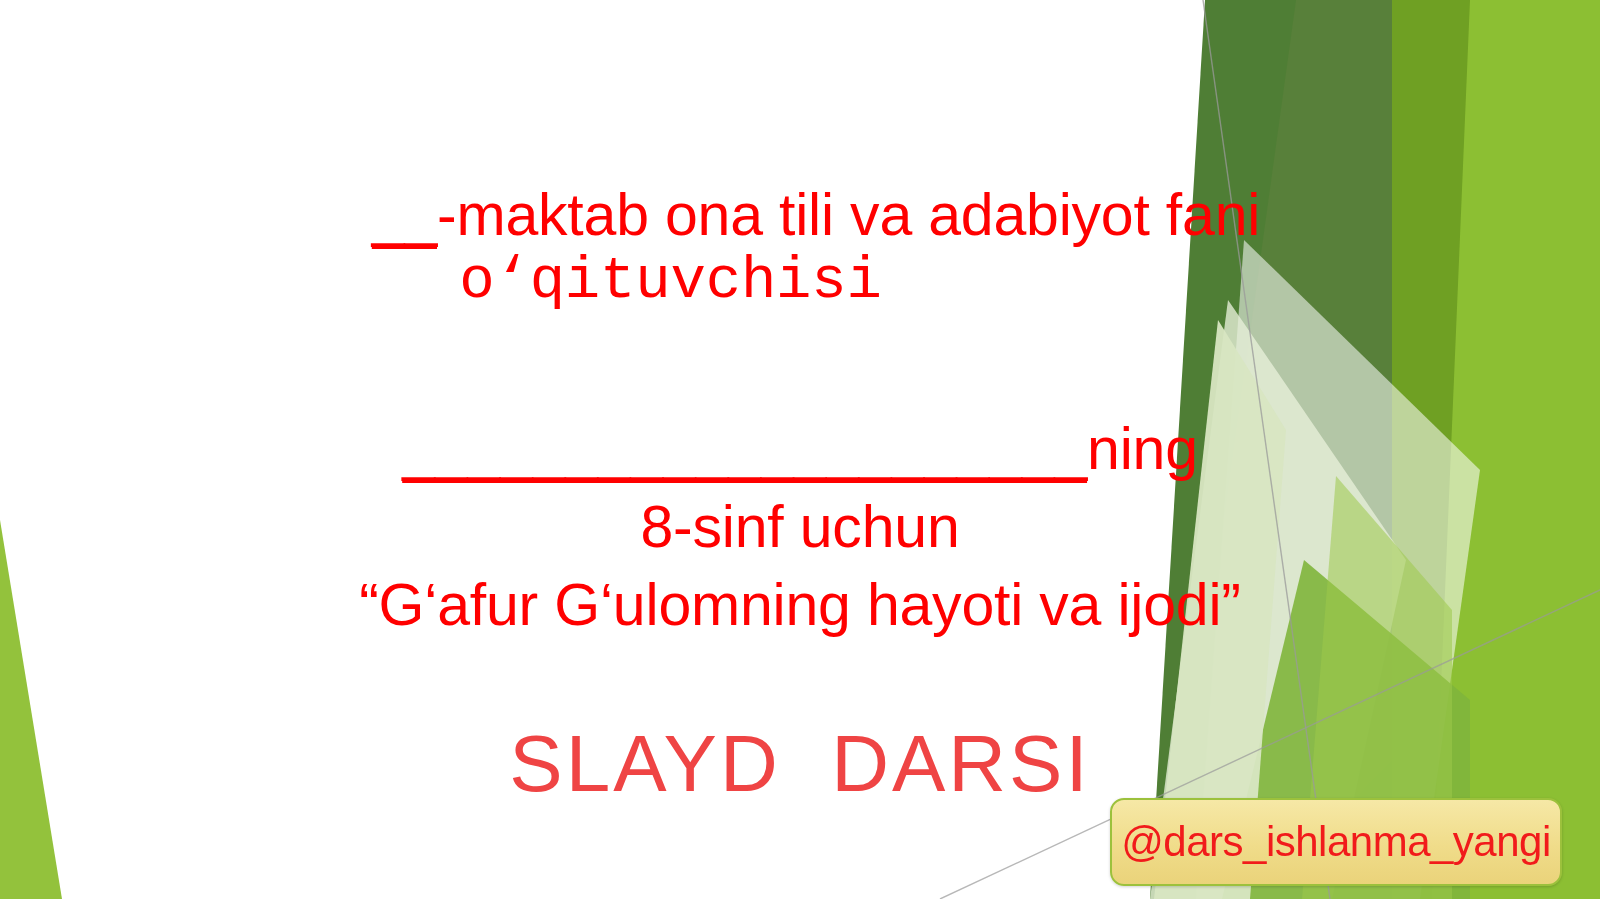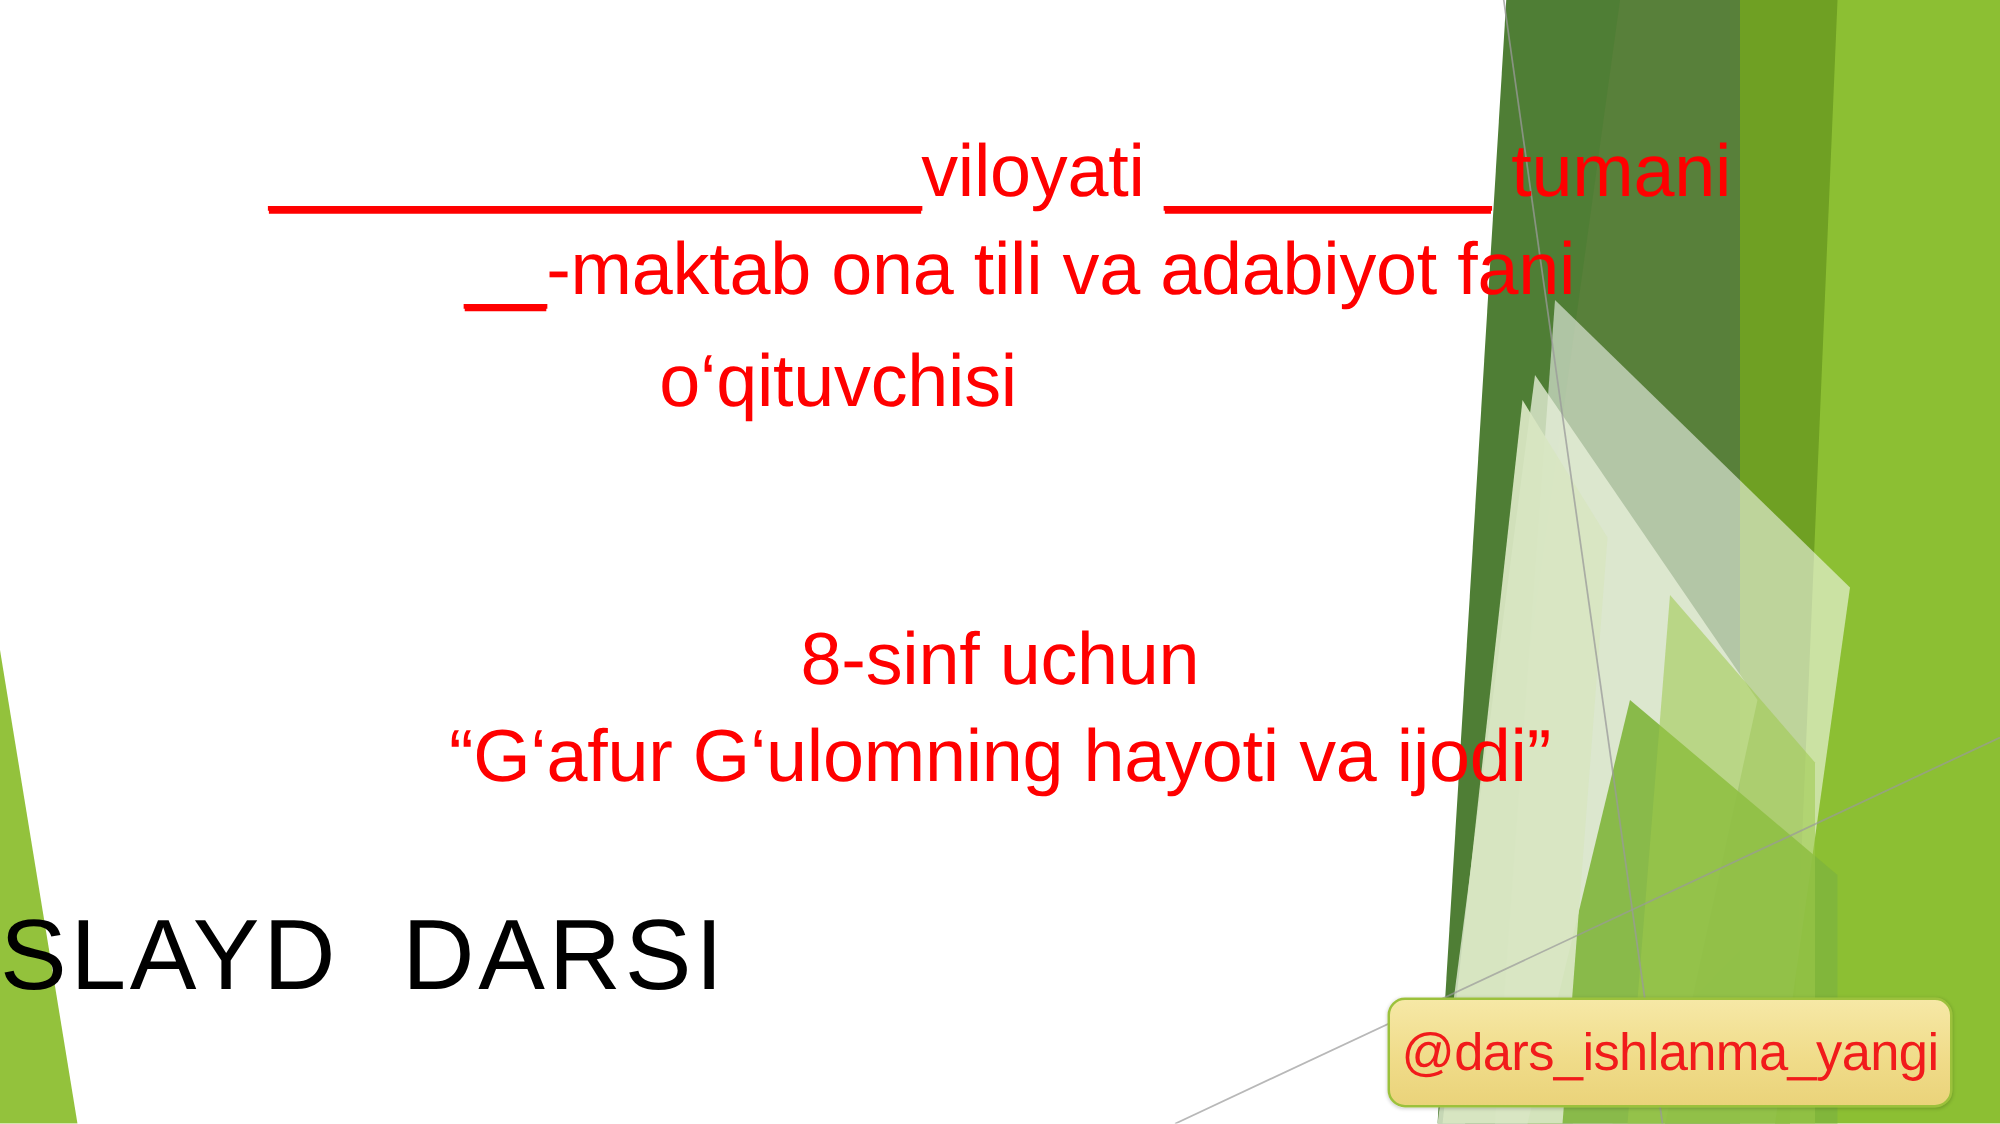--- a/index.html
+++ b/index.html
@@ -47,35 +47,35 @@
   }
 
   .blank {
     text-decoration: underline;
     text-decoration-thickness: 5px;
     text-underline-offset: 9px;
   }
 
   #ln-1 { position: absolute; left: 0; top: 108px; width: 1600px; }
   #ln-2 { position: absolute; left: 16px; top: 186px; width: 1600px; }
-  #ln-3 { position: absolute; left: 0; top: 276px; width: 1341px; }
+  #ln-3 { position: absolute; left: 0; top: 252px; width: 1341px; font-family: Liberation Mono, monospace; }
   #ln-4 { position: absolute; left: 0; top: 342px; width: 1600px; }
   #ln-5 { position: absolute; left: 0; top: 420px; width: 1600px; }
   #ln-6 { position: absolute; left: 0; top: 498px; width: 1600px; }
   #ln-7 { position: absolute; left: 0; top: 576px; width: 1600px; }
 
   #slayd-darsi {
     position: absolute;
     left: 0;
     top: 718px;
     width: 1600px;
-    text-align: left;
+    text-align: center;
     font-size: 80px;
     letter-spacing: 3px;
-    color: #000000;
+    color: #ef4444;
     white-space: pre;
   }
 
   
   #handle-badge {
     position: absolute;
     left: 1110px;
     top: 798px;
     width: 452px;
     height: 88px;
@@ -121,28 +121,28 @@
     <polygon points="1218,320 1286,430 1250,899 1154,899" fill="#D8E6C2" opacity="0.95"></polygon>
 
     <polygon points="1336,476 1452,610 1452,899 1302,899" fill="#9CC94A" opacity="0.55"></polygon>
 
     <line x1="1203" y1="0" x2="1330" y2="899" stroke="#9a9a9a" stroke-width="1.4" opacity="0.75"></line>
     <line x1="940" y1="899" x2="1600" y2="590" stroke="#9a9a9a" stroke-width="1.4" opacity="0.7"></line>
   </svg>
 
   <div class="text-stack">
 
-    <div class="line" id="ln-1"><span class="blank">________________</span><span>viloyati</span><span> </span><span class="blank">________</span><span> </span><span>tumani</span></div>
 
     <div class="line" id="ln-2"><span class="blank">__</span><span>-maktab ona tili va adabiyot fani</span></div>
 
     <div class="line" id="ln-3">o‘qituvchisi</div>
 
     <div class="line" id="ln-4">&nbsp;</div>
 
+    <div class="line" id="ln-5"><span class="blank">_____________________</span><span>ning</span></div>
 
     <div class="line" id="ln-6">8-sinf uchun</div>
 
     <div class="line" id="ln-7">“G‘afur G‘ulomning hayoti va ijodi”</div>
 
   </div>
 
   <div id="slayd-darsi">SLAYD  DARSI</div>
 
   <div id="handle-badge">

